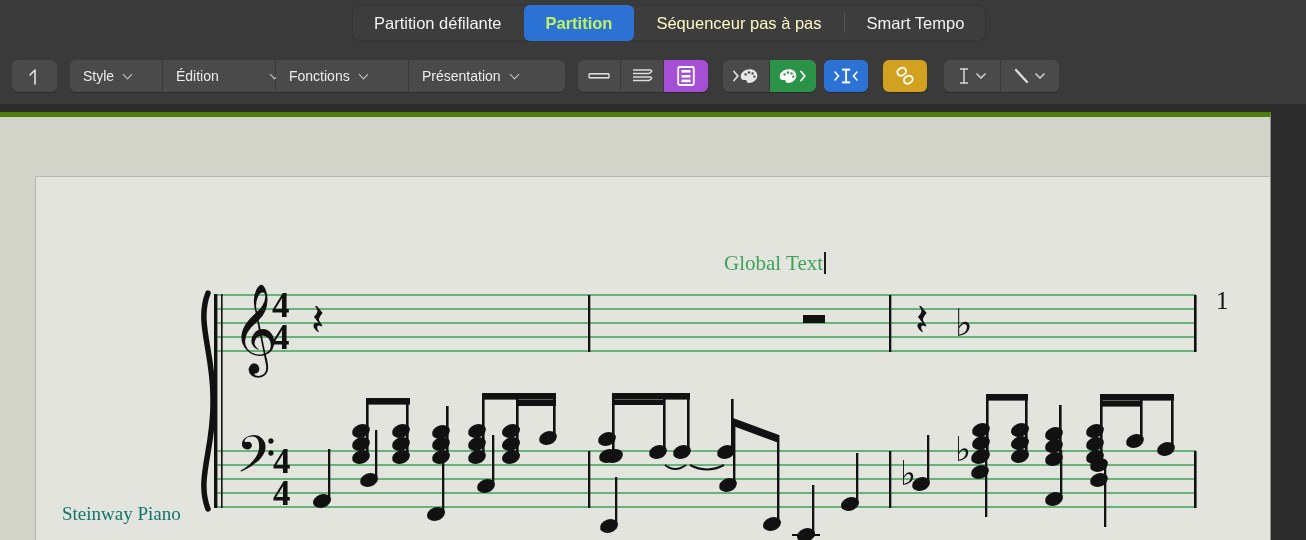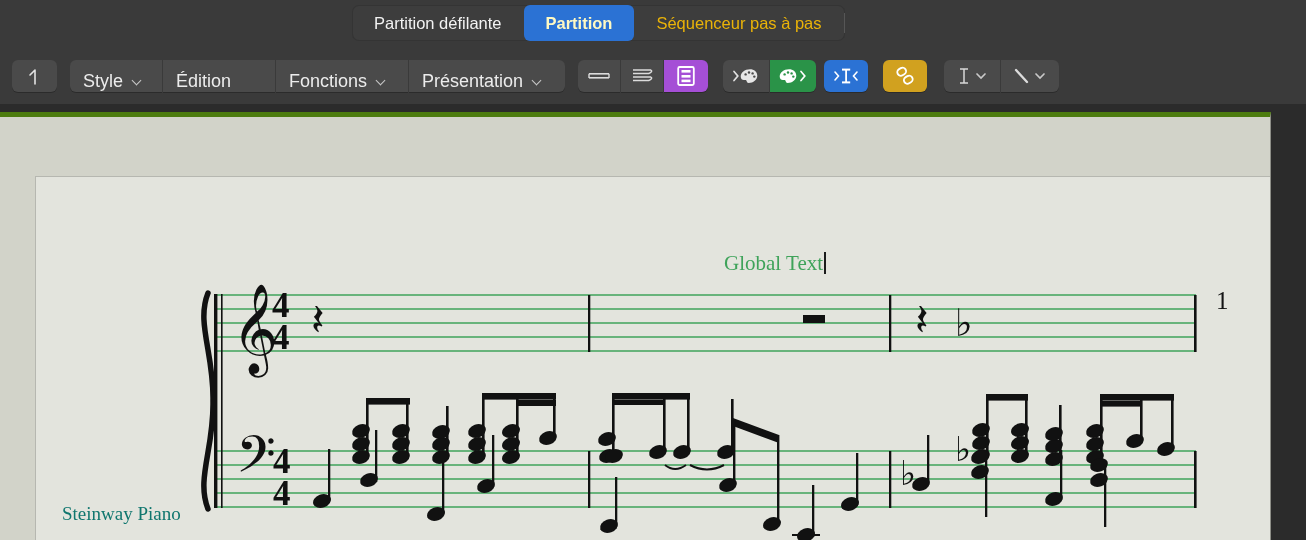--- a/index.html
+++ b/index.html
@@ -20,39 +20,39 @@
   .tabgroup{
     position:absolute;left:352px;top:5px;height:36px;
     background:#3d3d3d;border-radius:7px;display:flex;align-items:stretch;
     box-shadow:inset 0 0 0 1px #343434;
   }
   .tab{
     display:flex;align-items:center;justify-content:center;
     font-size:16.5px;color:#f2f2f2;padding:0 22px;border-radius:6px;
     white-space:nowrap;cursor:default;
   }
-  .tab.sel{background:#2b72d4;color:#fef9c3;font-weight:600;}
-  .tab.dim{color:#eab308;}
+  .tab.sel{background:#2b72d4;color:#bef264;font-weight:600;}
+  .tab.dim{color:#fef9c3;}
   .tabsep{width:1px;background:#565656;margin:8px 0;}
 
   
   .toolbar{
     position:absolute;left:0;top:50px;width:1306px;height:54px;
     background:#3a3a3a;border-bottom:1px solid #1d1d1d;
   }
   .tbtn{
     position:absolute;top:60px;height:32px;border-radius:6px;
     background:#4a4a4a;display:flex;align-items:center;justify-content:center;
     color:#ececec;font-size:15px;cursor:default;
     box-shadow:0 1px 0 rgba(0,0,0,.25);
   }
   .uparrow{left:12px;width:45px;}
   .menuseg{
     position:absolute;top:60px;height:32px;background:#4a4a4a;
-    display:flex;align-items:flex-end;color:#ececec;font-size:18px;
+    display:flex;align-items:center;color:#ececec;font-size:14px;
     cursor:default;box-shadow:0 1px 0 rgba(0,0,0,.25);
   }
   .menuseg .lbl{padding-left:13px;white-space:nowrap;}
   .menuseg .chev{padding:0 10px 0 9px;}
   .chevglyph{display:inline-block;width:11px;height:11px;position:relative;}
   .chevglyph::after{
     content:"";position:absolute;left:1px;top:1px;width:6px;height:6px;
     border-right:1.6px solid #c9c9c9;border-bottom:1.6px solid #c9c9c9;
     transform:rotate(45deg);
   }
@@ -107,20 +107,21 @@
 <body>
 
 <div class="app">
 
   <div class="tabbar">
     <div class="tabgroup">
       <div class="tab">Partition défilante</div>
       <div class="tab sel">Partition</div>
       <div class="tab dim">Séquenceur pas à pas</div>
       <div class="tabsep"></div>
+      <div class="tab">Smart Tempo</div>
     </div>
   </div>
 
   <div class="toolbar"></div>
 
   <div class="tbtn uparrow">
     <svg width="18" height="20" viewBox="0 0 18 20">
       <path d="M9 18 L9 4 M9 4 L4 9" fill="none" stroke="#e3e3e3" stroke-width="1.6" stroke-linecap="round"></path>
     </svg>
   </div>

